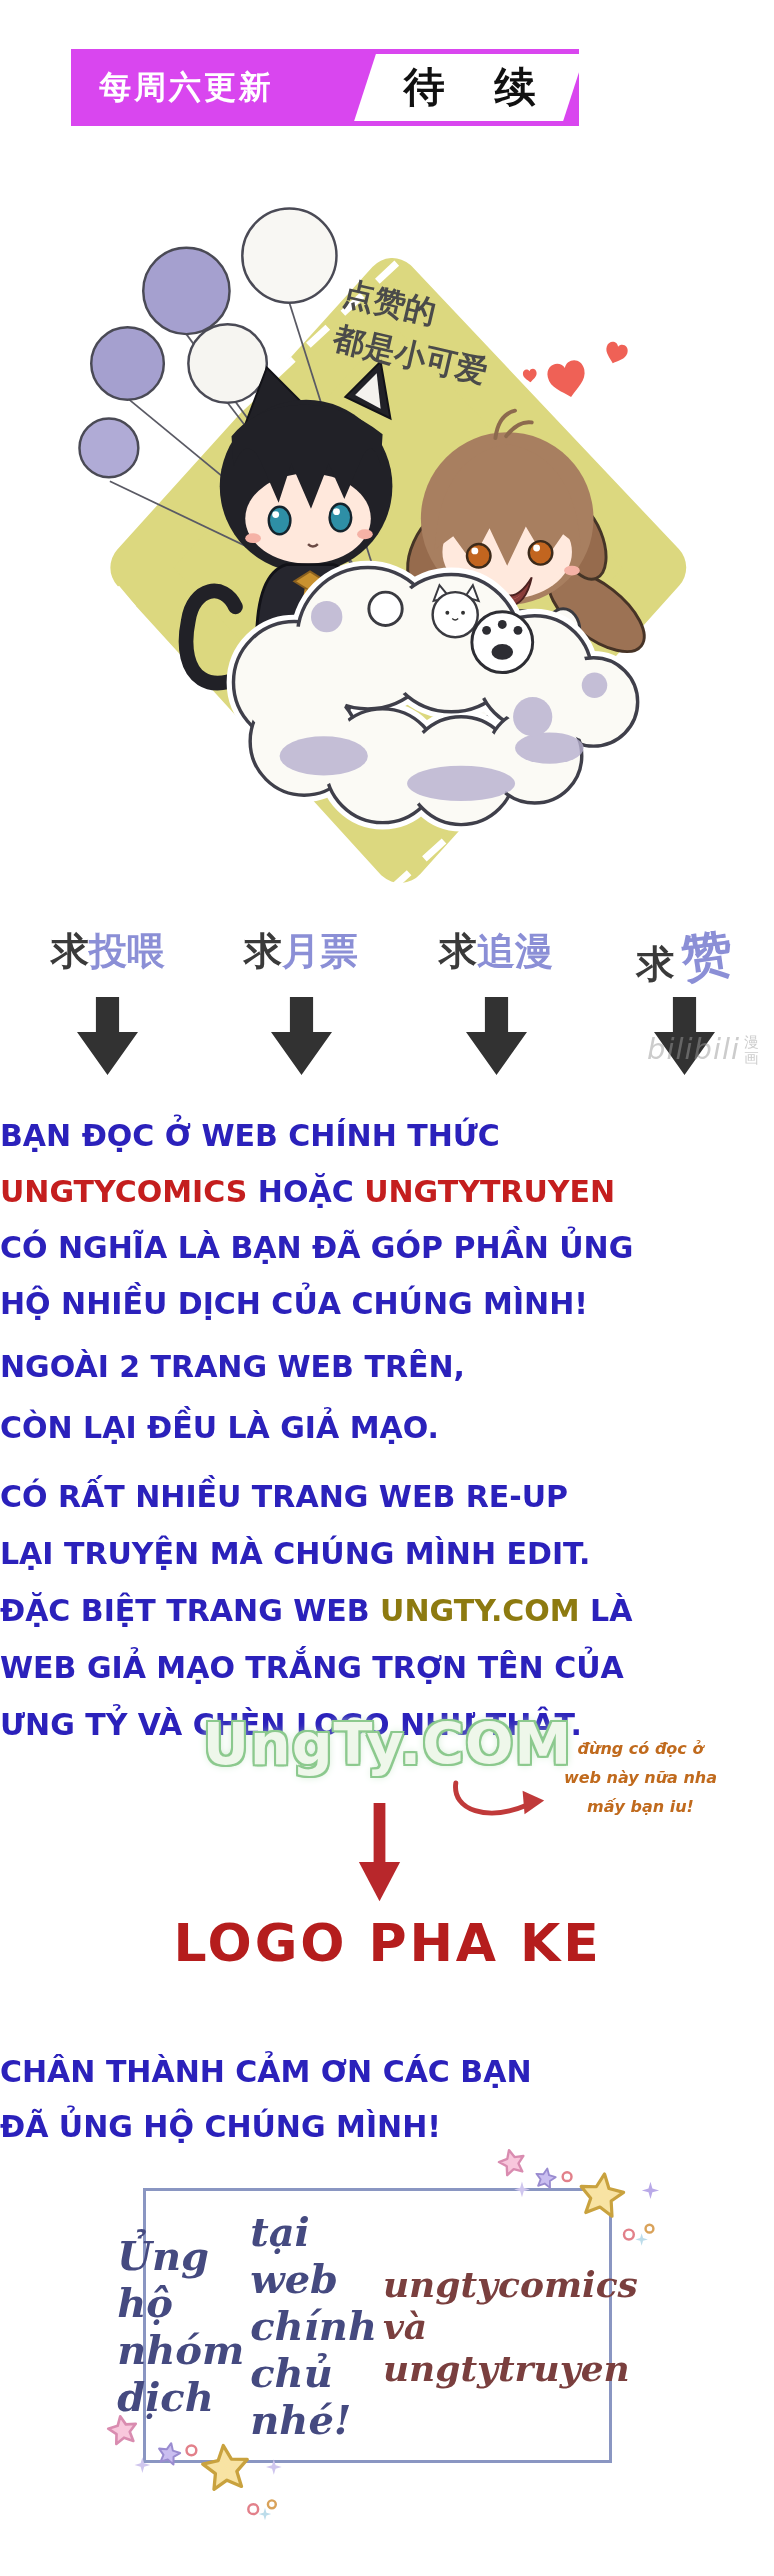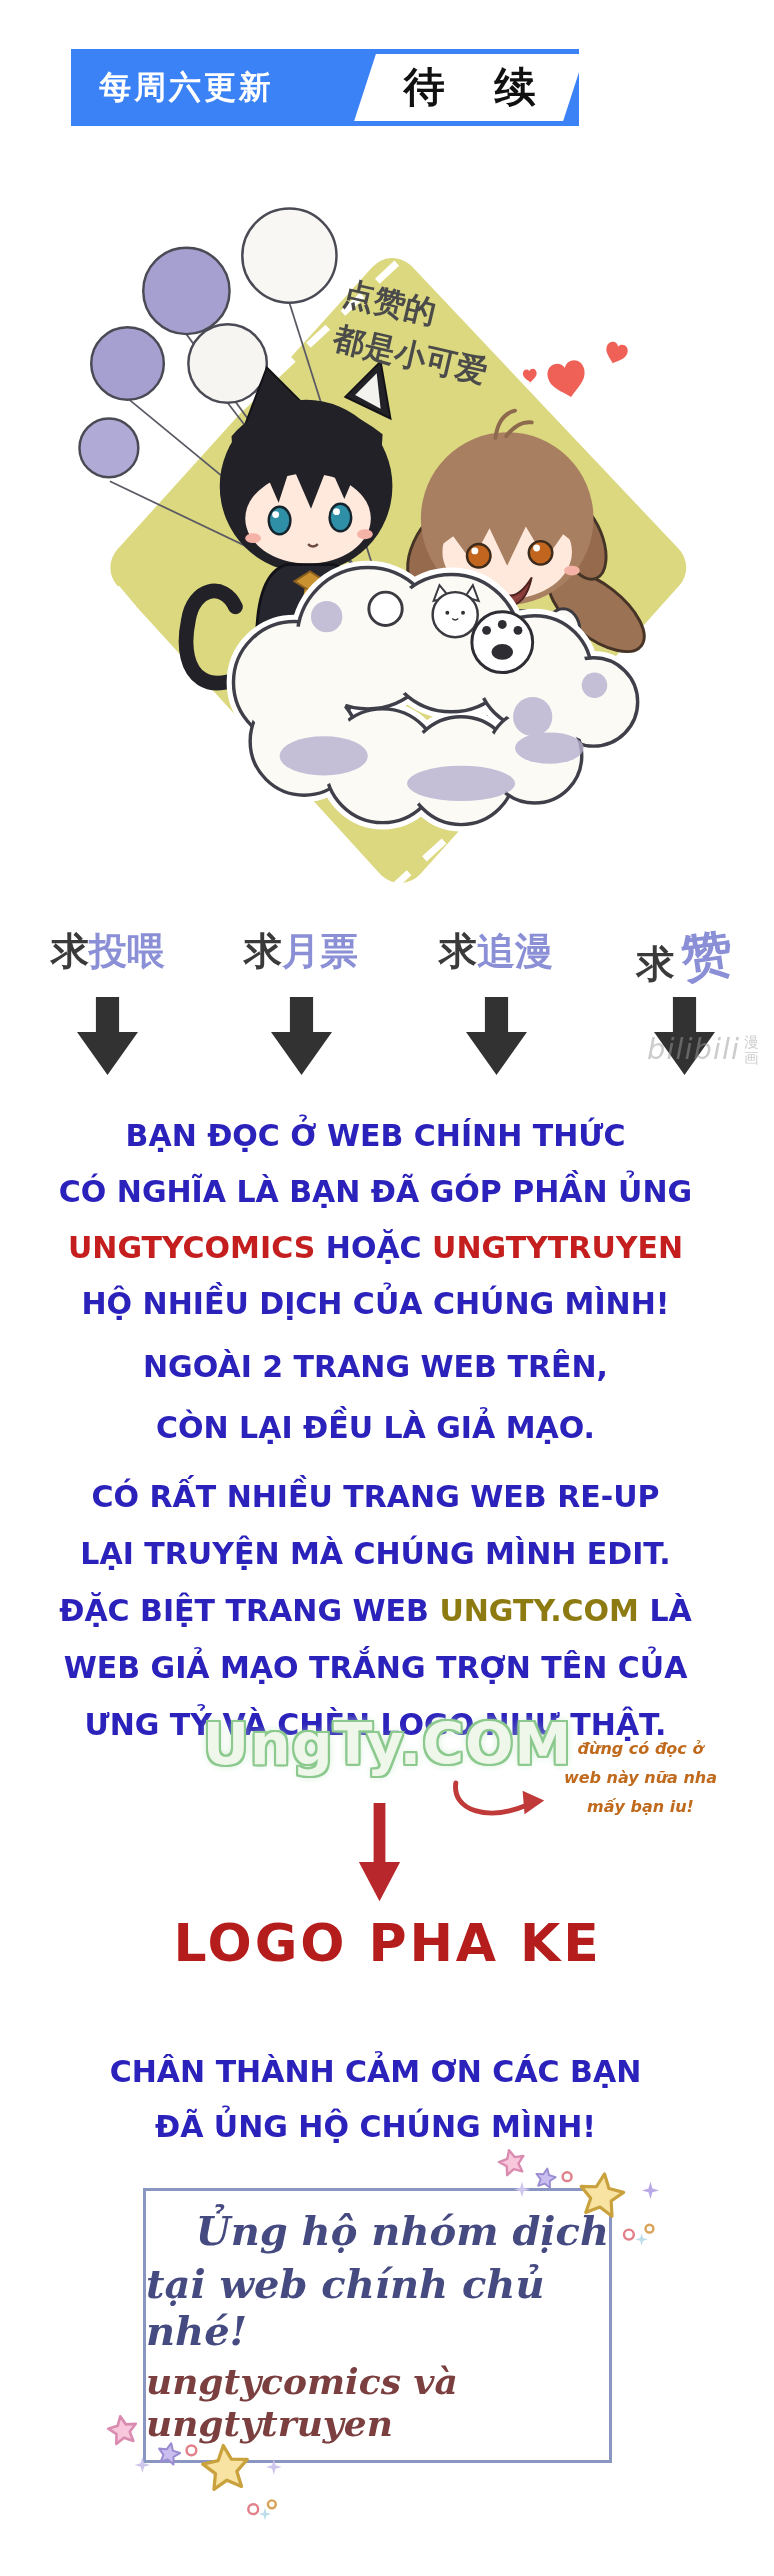--- a/index.html
+++ b/index.html
@@ -1,40 +1,40 @@
 <!DOCTYPE html>
 <html><head>
 <meta charset="utf-8">
 <style>
   html,body{margin:0;padding:0;background:#ffffff;}
   #canvas{position:relative;width:775px;height:2576px;background:#ffffff;overflow:hidden;
           font-family:"DejaVu Sans","Liberation Sans",sans-serif;}
   .abs{position:absolute;}
 
   
-  .banner{left:71px;top:49px;width:508px;height:77px;background:#3b82f6;display:flex;}
+  .banner{left:71px;top:49px;width:508px;height:77px;background:#d946ef;display:flex;}
   .banner-left{flex:0 0 231px;display:flex;align-items:center;justify-content:center;
                color:#ffffff;font-size:32px;font-weight:bold;letter-spacing:2.9px;}
   .banner-right{position:absolute;left:294px;right:4.9px;top:4.9px;bottom:4.9px;background:#ffffff;
                 transform:skewX(-18deg);display:flex;align-items:center;justify-content:center;}
   .banner-right span{transform:skewX(18deg);color:#111111;font-size:41px;font-weight:bold;letter-spacing:17.7px;padding-left:17.7px;}
 
   
   .req{top:926px;width:206px;height:69px;text-align:center;font-size:38px;font-weight:bold;color:#3a3a3a;white-space:nowrap;}
   .req .suf{color:#8b8fd6;}
   .req .suf-big{color:#8b8fd6;font-size:51px;display:inline-block;transform:rotate(-8deg) translateY(-3.9px);margin-left:7.8px;}
   .big-arrow{width:61px;height:78px;background:#323232;
              clip-path:polygon(31% 0,69% 0,69% 45%,100% 45%,50% 100%,0 45%,31% 45%);}
 
   .watermark{left:647px;top:1032px;display:flex;align-items:flex-start;opacity:.5;z-index:5;}
   .watermark .brand{font-size:29px;font-weight:normal;font-style:italic;color:#9a9a9a;letter-spacing:1px;}
   .watermark .cjk{display:flex;flex-direction:column;font-size:14.7px;color:#9a9a9a;line-height:15.7px;margin-left:3.9px;margin-top:2px;}
 
   
-  .para{left:0;width:751px;text-align:center;font-weight:bold;color:#2b21bb;}
+  .para{left:0;width:751px;text-align:left;font-weight:bold;color:#2b21bb;}
   .p1{top:1108px;font-size:30px;line-height:56px;}
   .p2{top:1336px;font-size:30px;line-height:61px;}
   .p3{top:1468px;font-size:30px;line-height:57px;}
   .red{color:#c41e1e;}
   .olive{color:#8d7a10;}
 
   
   .tagline{left:0;top:1689px;width:775px;text-align:center;font-size:20.6px;font-weight:bold;
            color:#aed7af;letter-spacing:1px;}
   .fakelogo{left:0;top:1711px;width:775px;text-align:center;font-size:57px;font-weight:bold;
@@ -44,21 +44,21 @@
   .note{left:535px;top:1734px;width:211px;text-align:center;font-size:16px;line-height:29px;
         font-weight:bold;font-style:italic;color:#c06a1d;}
   .caption{left:0;top:1913px;width:775px;text-align:center;font-size:52px;font-weight:bold;
            letter-spacing:2.9px;color:#b51d1d;}
 
   
   .thanks{top:2044px;font-size:30px;line-height:55px;}
 
   
   .fbox{left:143px;top:2188px;width:469px;height:275px;border:3.9px solid #8a96c2;box-sizing:border-box;
-        display:flex;flex-direction:column;align-items:flex-end;justify-content:center;gap:5.9px;background:#ffffff;}
+        display:flex;flex-direction:row;align-items:center;justify-content:center;gap:5.9px;background:#ffffff;}
   .script1{font-family:"DejaVu Serif","Liberation Serif",serif;font-style:italic;font-weight:bold;
            font-size:40px;color:#454a80;}
   .script2{font-family:"DejaVu Serif","Liberation Serif",serif;font-style:italic;font-weight:bold;
            font-size:36px;color:#7a3f3e;}
 </style>
 </head>
 <body>
 
 <div id="canvas">
 
@@ -222,22 +222,22 @@
   <div class="abs watermark">
     <span class="brand">bilibili</span>
     <span class="cjk">
       <span>漫</span>
       <span>画</span>
     </span>
   </div>
 
   <div class="abs para p1">
     <div>BẠN ĐỌC Ở WEB CHÍNH THỨC</div>
+    <div><span class="red">UNGTYCOMICS</span><span> HOẶC </span><span class="red">UNGTYTRUYEN</span></div>
     <div>CÓ NGHĨA LÀ BẠN ĐÃ GÓP PHẦN ỦNG</div>
-    <div><span class="red">UNGTYCOMICS</span><span> HOẶC </span><span class="red">UNGTYTRUYEN</span></div>
     <div>HỘ NHIỀU DỊCH CỦA CHÚNG MÌNH!</div>
   </div>
 
   <div class="abs para p2">
     <div>NGOÀI 2 TRANG WEB TRÊN,</div>
     <div>CÒN LẠI ĐỀU LÀ GIẢ MẠO.</div>
   </div>
 
   <div class="abs para p3">
     <div>CÓ RẤT NHIỀU TRANG WEB RE-UP</div>

